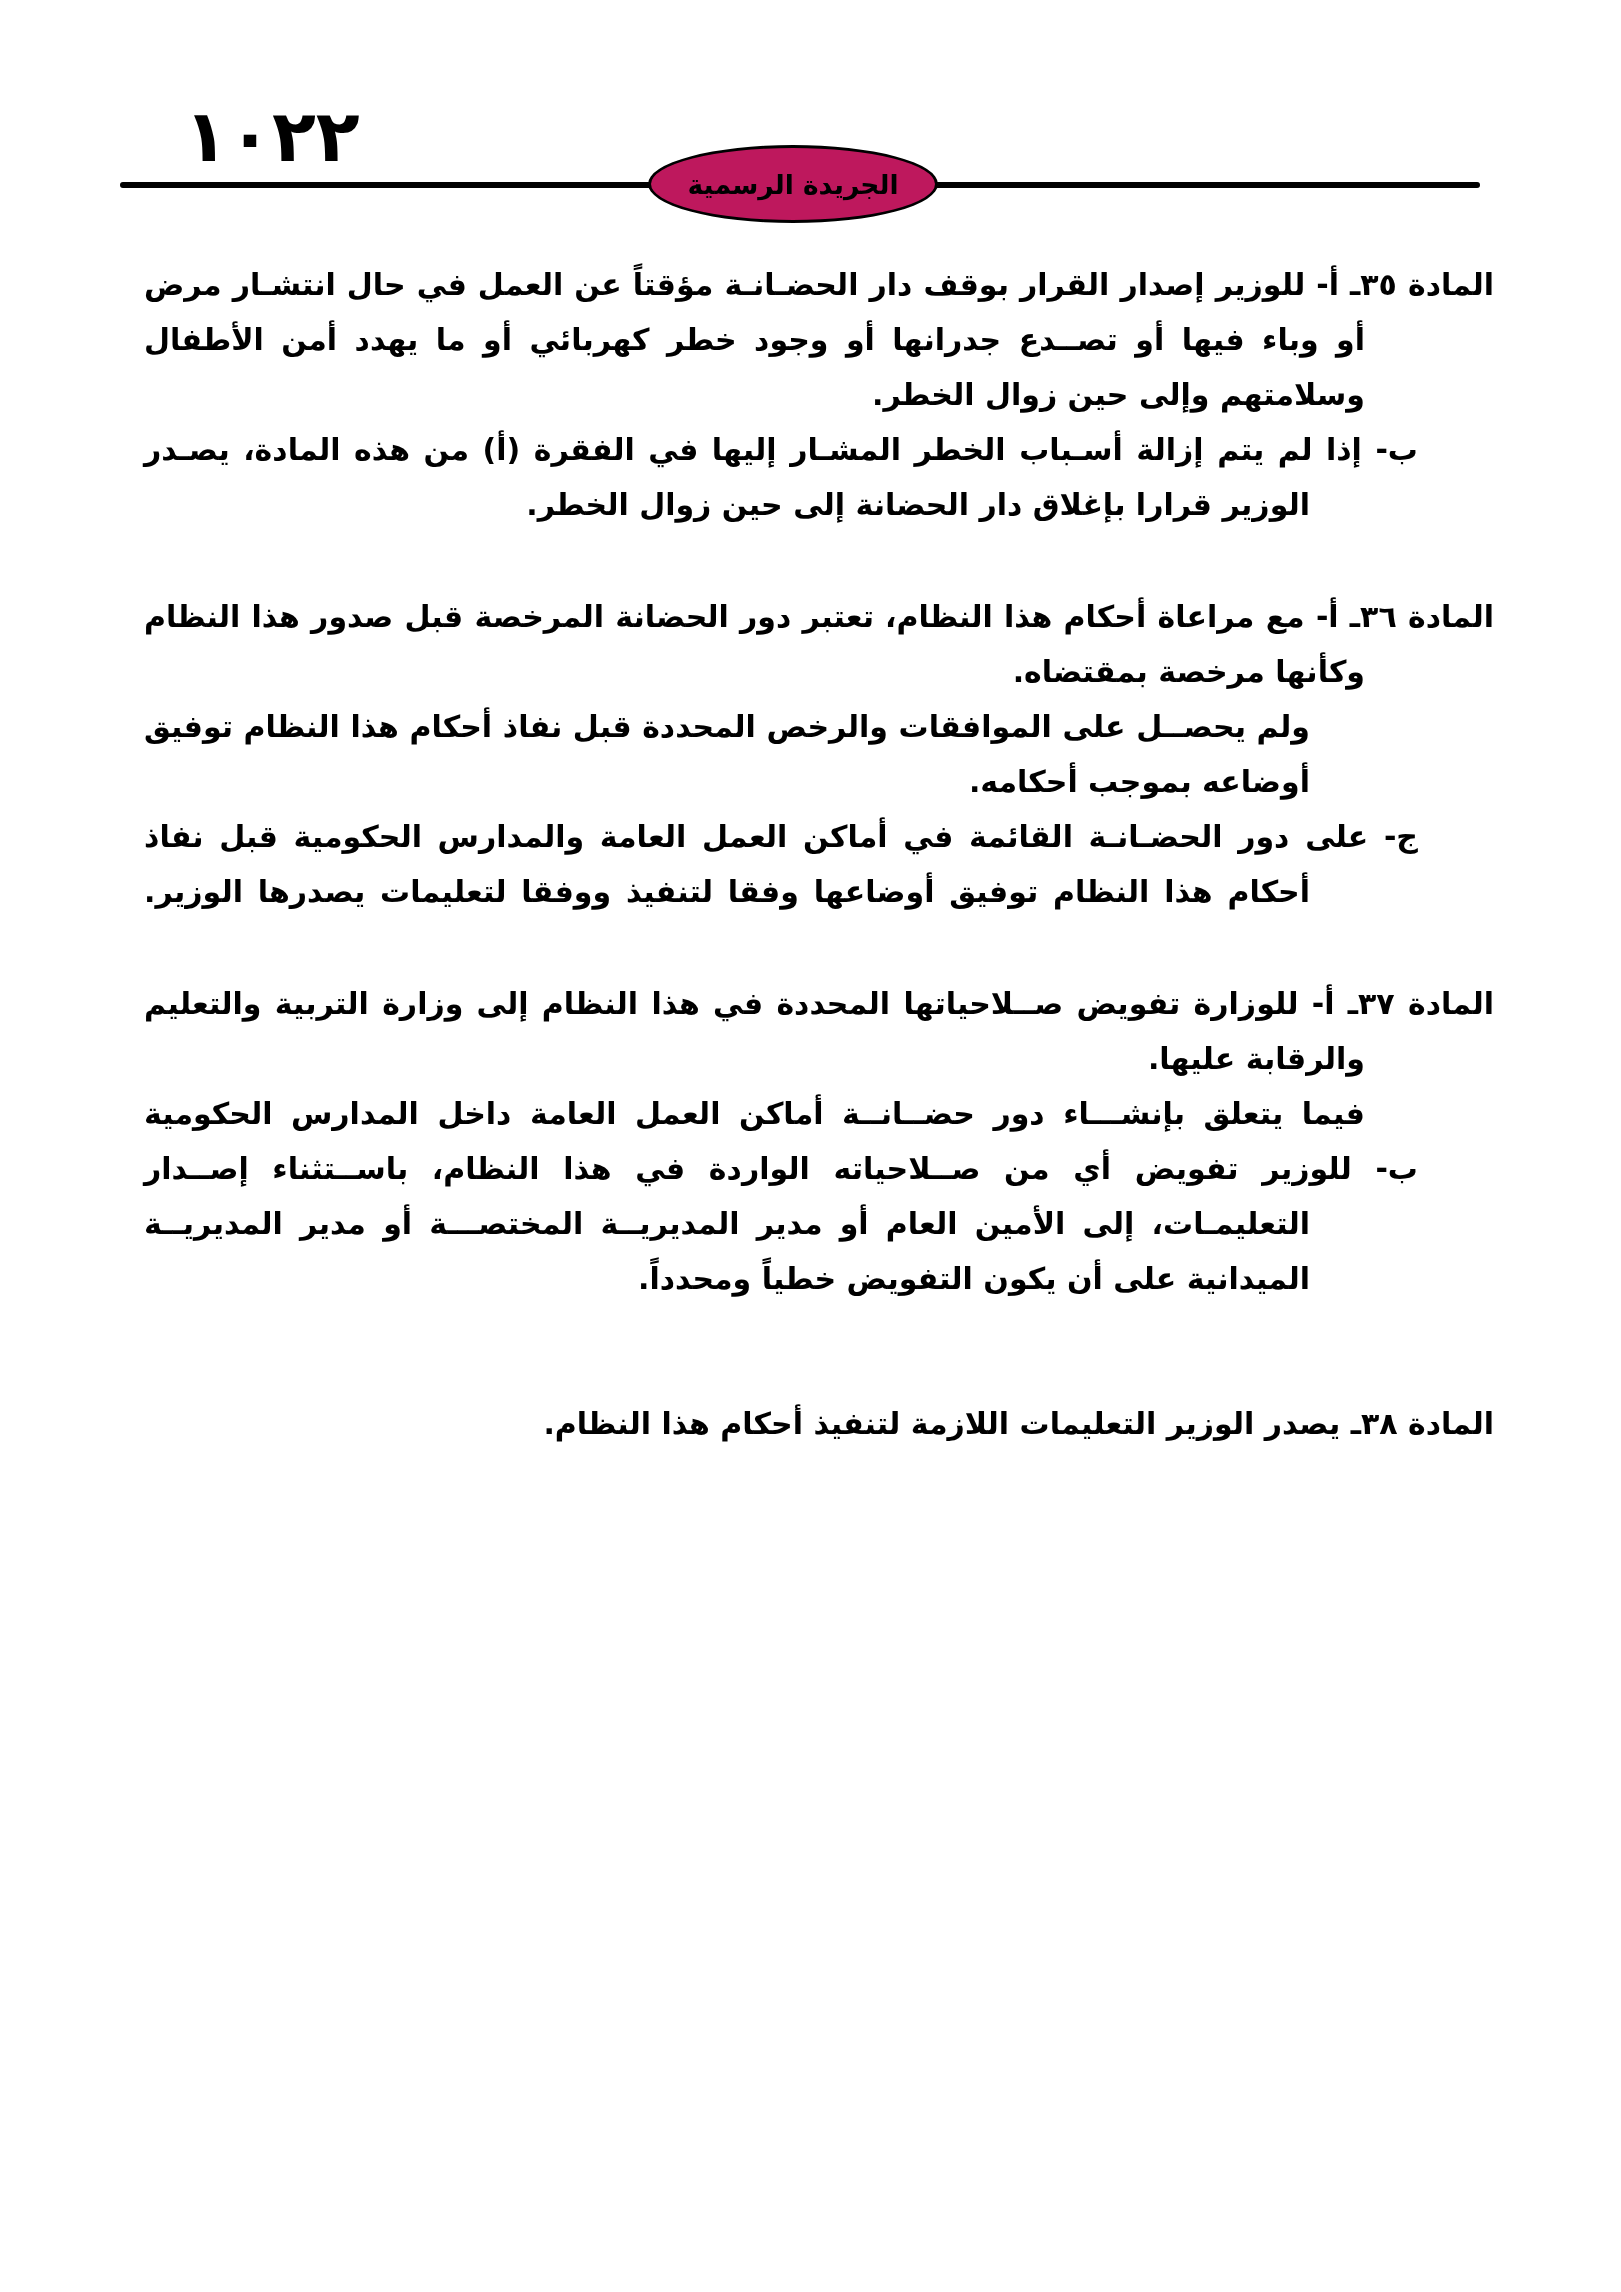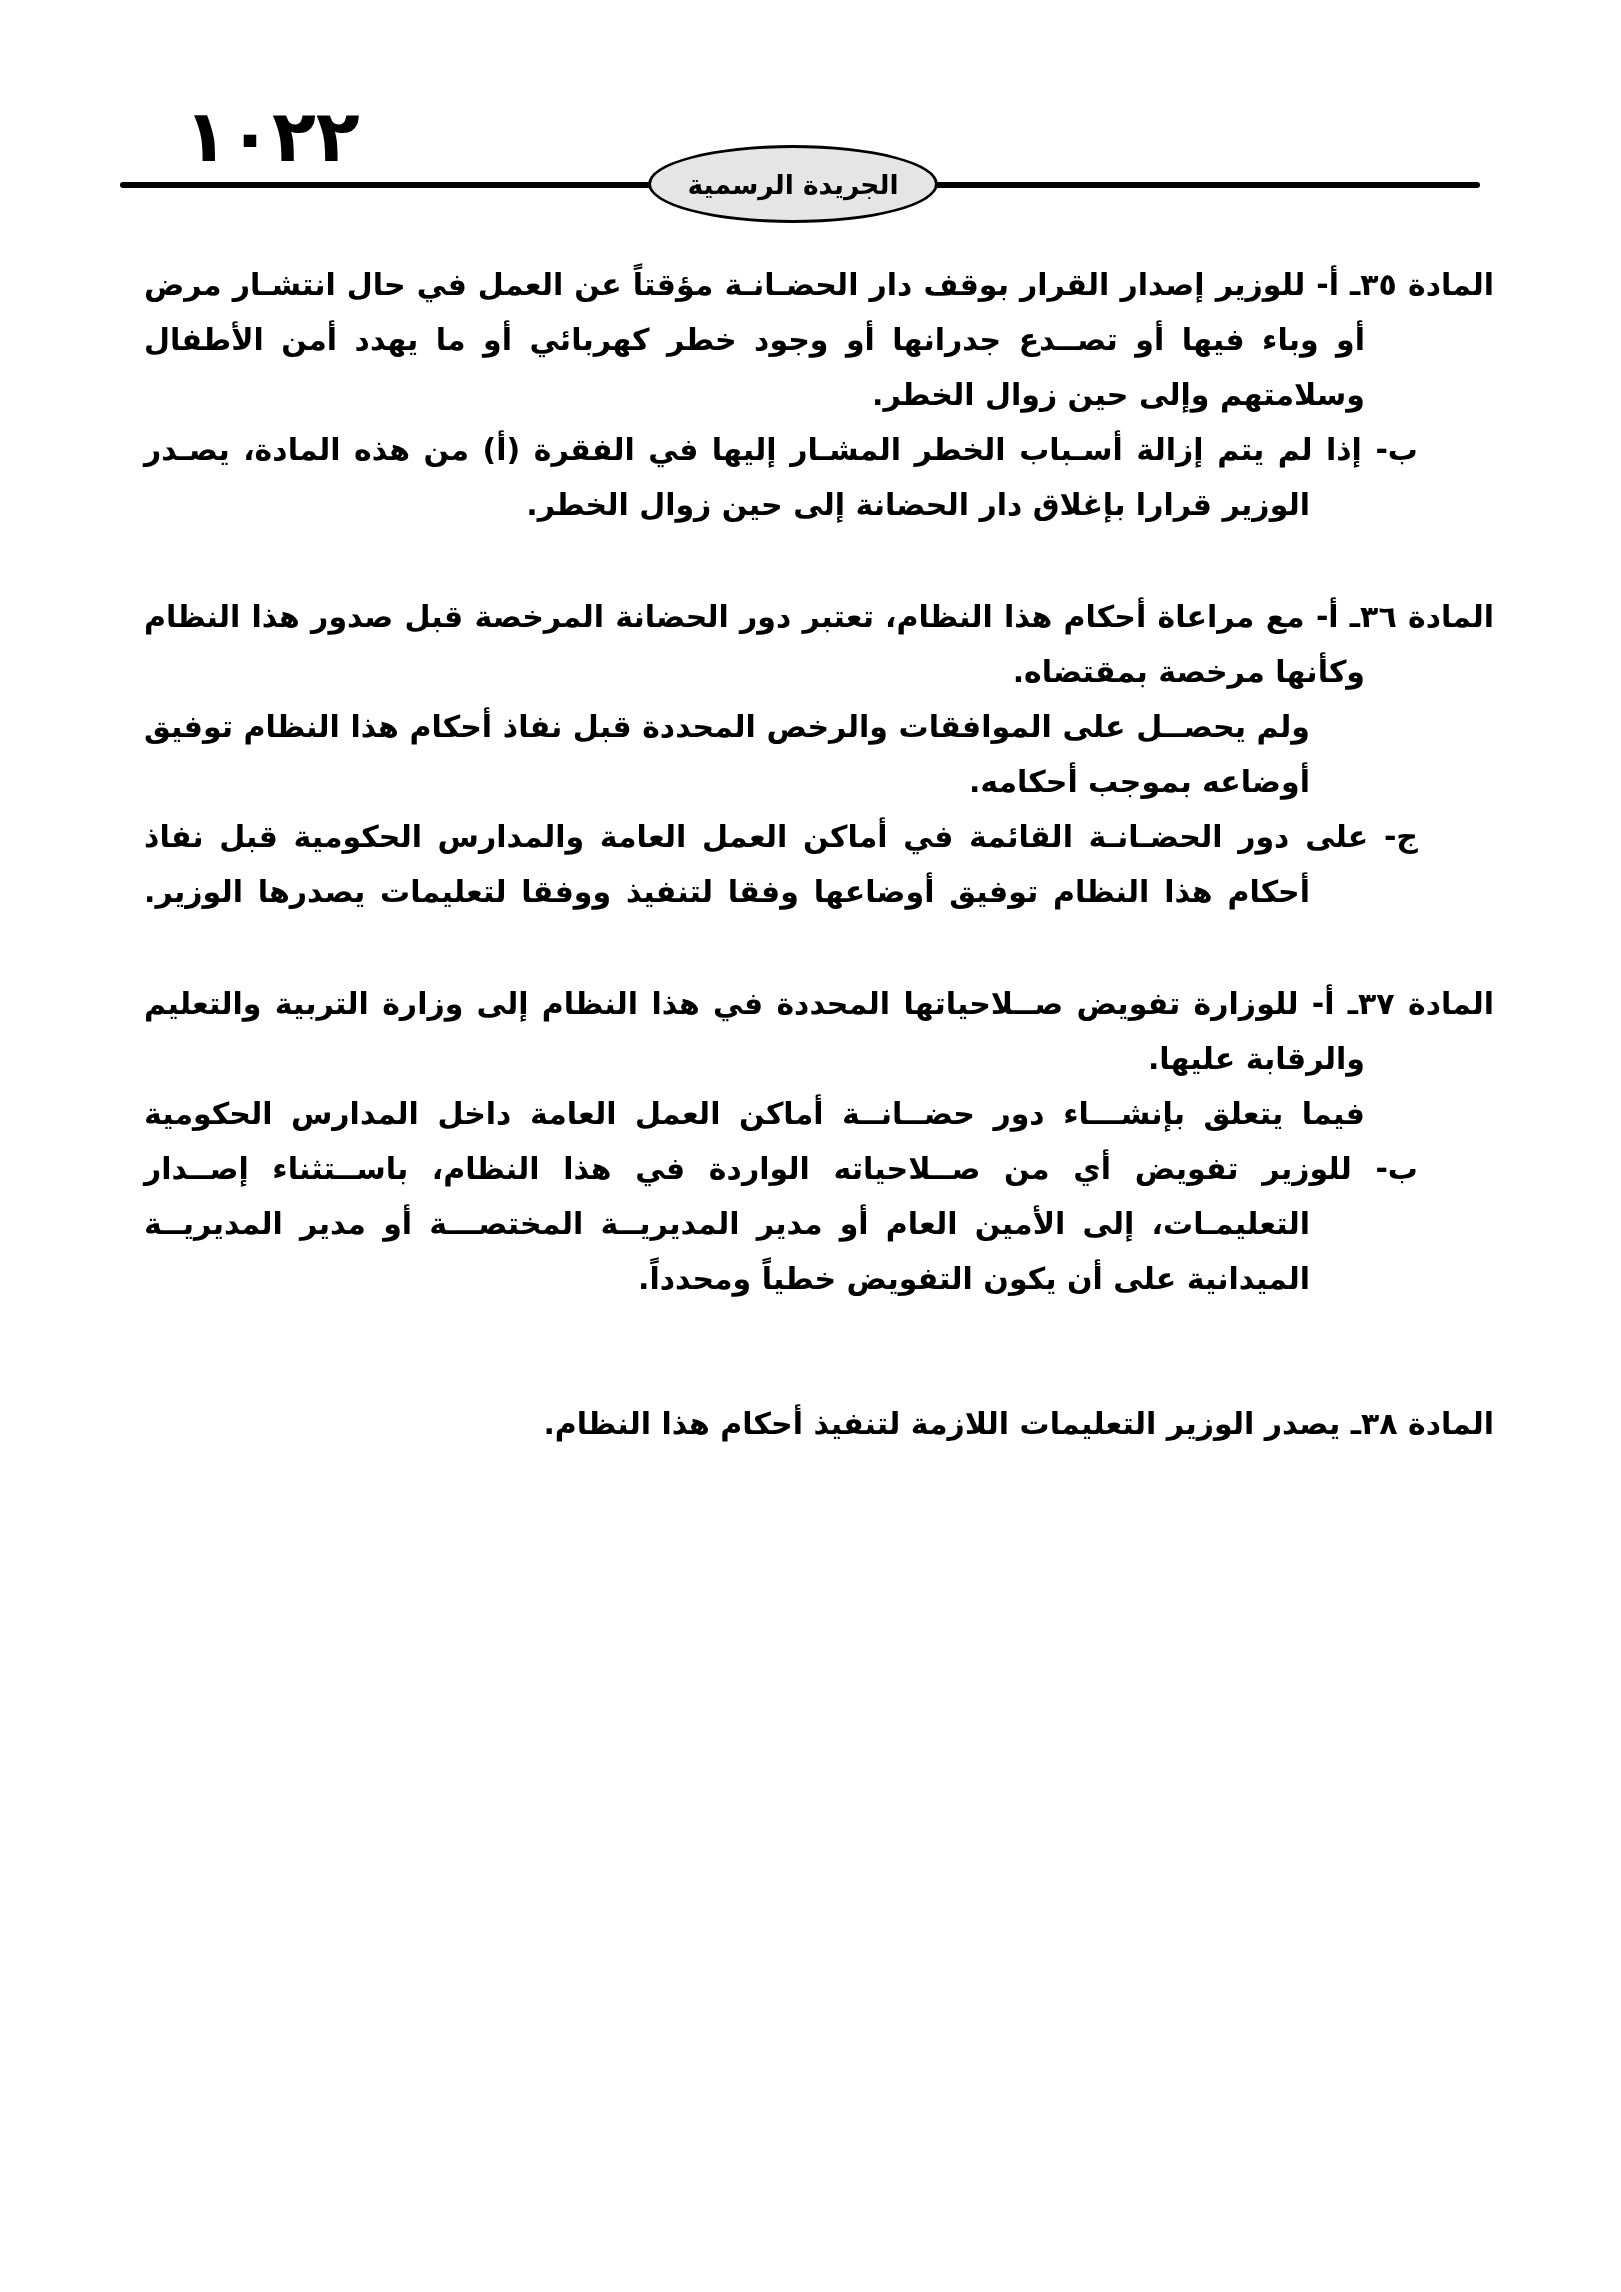--- a/index.html
+++ b/index.html
@@ -35,21 +35,21 @@
     height: 5.9px;
     background: #000000;
     border-radius: 2.9px;
   }
   .title-oval {
     position: absolute;
     top: 145px;
     left: 648px;
     width: 290px;
     height: 78px;
-    background: #e5e5e5;
+    background: #be185d;
     border: 3.9px solid #000000;
     border-radius: 50%;
     display: flex;
     align-items: center;
     justify-content: center;
     box-sizing: border-box;
     font-size: 26.5px;
   }
 
   

